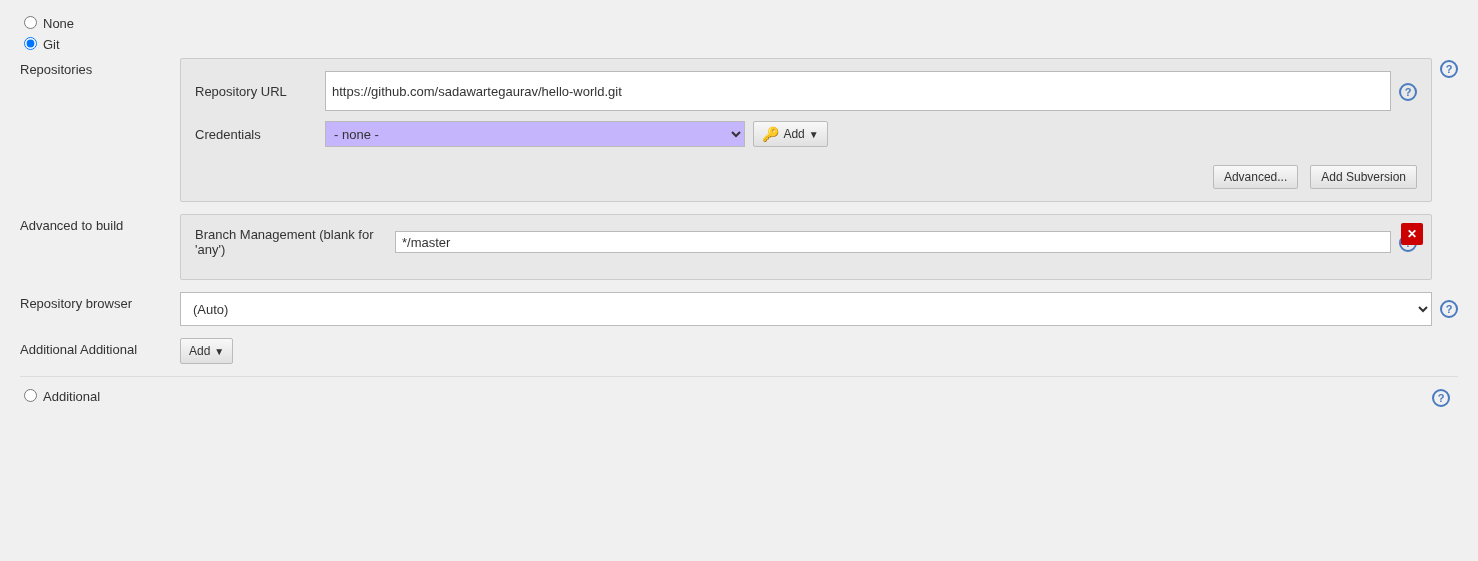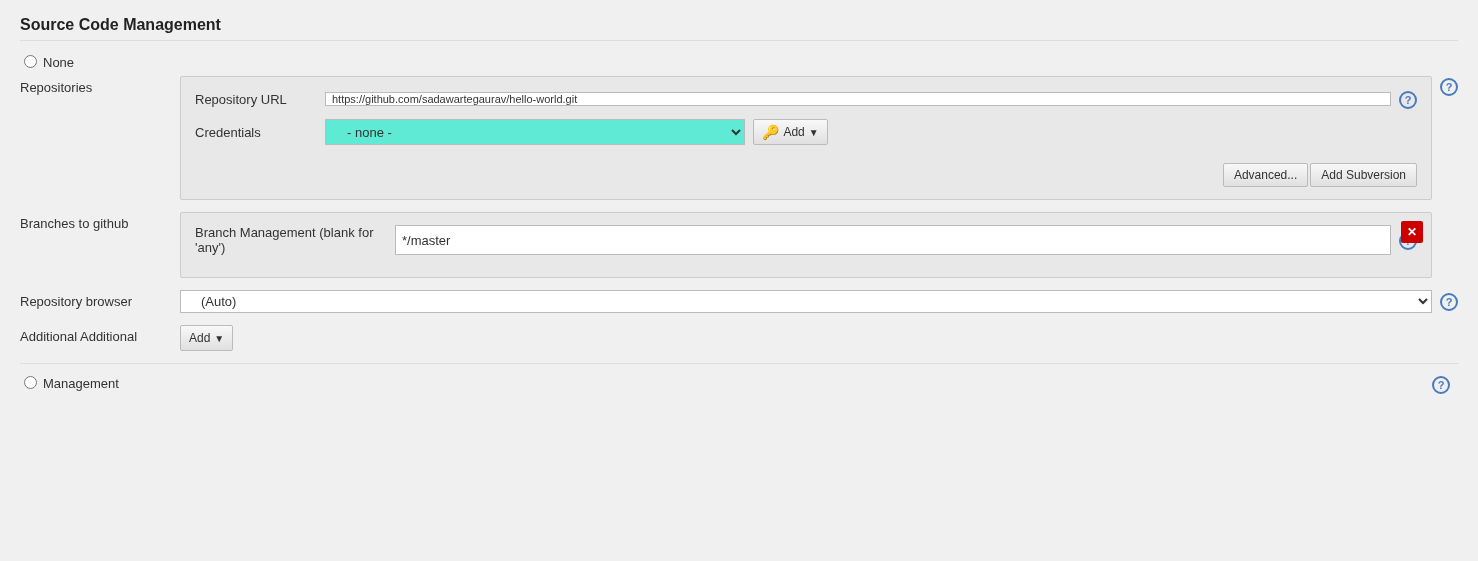--- a/index.html
+++ b/index.html
@@ -46,34 +46,34 @@
       margin-bottom: 10px;
     }
     .inner-label {
       width: 130px;
       min-width: 130px;
       font-size: 13px;
       color: #333;
     }
     .url-input {
       flex: 1;
-      height: 14px;
+      height: 40px;
       border: 1px solid #bbb;
       background: #fff;
       padding: 2px 6px;
-      font-size: 11px;
+      font-size: 13px;
       color: #333;
       outline: none;
     }
     .credentials-select {
       width: 420px;
       height: 26px;
       border: 1px solid #bbb;
-      background: #5eead4;
-      padding: 2px 17px;
+      background: #c4b5fd;
+      padding: 2px 4px;
       font-size: 13px;
       color: #333;
       appearance: auto;
     }
     .add-btn {
       display: flex;
       align-items: center;
       margin-left: 8px;
       height: 26px;
       background: linear-gradient(to bottom, #f8f8f8, #e0e0e0);
@@ -89,21 +89,21 @@
       font-size: 14px;
     }
     .add-btn .dropdown-arrow {
       margin-left: 4px;
       font-size: 10px;
     }
     .btn-right-group {
       display: flex;
       justify-content: flex-end;
       margin-top: 18px;
-      gap: 2px;
+      gap: 12px;
     }
     .btn-secondary {
       background: linear-gradient(to bottom, #f8f8f8, #e0e0e0);
       border: 1px solid #bbb;
       border-radius: 2px;
       padding: 4px 10px;
       font-size: 12px;
       color: #333;
       cursor: pointer;
     }
@@ -146,34 +146,34 @@
       color: #fff;
       font-size: 12px;
       font-weight: bold;
       cursor: pointer;
       display: flex;
       align-items: center;
       justify-content: center;
     }
     .branch-input {
       flex: 1;
-      height: 30px;
+      height: 22px;
       border: 1px solid #bbb;
       background: #fff;
       padding: 2px 6px;
       font-size: 13px;
       color: #333;
       outline: none;
     }
     .repo-browser-select {
       flex: 1;
-      height: 23px;
+      height: 34px;
       border: 1px solid #bbb;
       background: #fff;
-      padding: 2px 16px;
+      padding: 2px 8px;
       font-size: 13px;
       color: #333;
       appearance: auto;
     }
     .behaviours-add-btn {
       display: flex;
       align-items: center;
       height: 26px;
       background: linear-gradient(to bottom, #f8f8f8, #e0e0e0);
       border: 1px solid #bbb;
@@ -197,27 +197,30 @@
       width: 160px;
       min-width: 160px;
       padding-top: 4px;
     }
   </style>
 </head>
 <body>
 
 <div class="page-container">
 
-  <div class="section-title">Source Code Management</div>
 
   <div class="radio-row">
     <input type="radio" name="scm" id="scm-none" style="">
     <label for="scm-none">None</label>
   </div>
 
+  <div class="radio-row">
+    <input type="radio" name="scm" id="scm-git" checked="" style="">
+    <label for="scm-git">Git</label>
+  </div>
 
   <div class="form-group-row">
     <div class="form-group-label">Repositories</div>
     <div style="flex:1; display:flex; align-items:flex-start;">
       <div class="content-panel">
 
         <div class="inner-form-row">
           <div class="inner-label">Repository URL</div>
           <input type="text" class="url-input" value="https://github.com/sadawartegaurav/hello-world.git" style="">
           <div class="help-icon help-icon-right">?</div>
@@ -238,21 +241,21 @@
         <div class="btn-right-group">
           <button class="btn-secondary">Advanced...</button>
           <button class="btn-secondary">Add Subversion</button>
         </div>
       </div>
       <div class="help-icon" style="margin-left:8px; margin-top:2px;">?</div>
     </div>
   </div>
 
   <div class="form-group-row">
-    <div class="form-group-label">Branches to github</div>
+    <div class="form-group-label">Advanced to build</div>
     <div style="flex:1; display:flex; align-items:flex-start;">
       <div class="branches-panel">
         <button class="delete-btn">✕</button>
 
         <div class="inner-form-row">
           <div class="inner-label" style="width:200px; min-width:200px;">Branch Management (blank for 'any')</div>
           <input type="text" class="branch-input" value="*/master" style="">
           <div class="help-icon help-icon-right">?</div>
         </div>
 
@@ -278,16 +281,16 @@
         <span>Add</span>
         <span style="margin-left:4px; font-size:10px;">▼</span>
       </button>
     </div>
   </div>
 
   <hr class="divider">
 
   <div class="radio-row">
     <input type="radio" name="scm" id="scm-subversion" style="">
-    <label for="scm-subversion">Management</label>
+    <label for="scm-subversion">Additional</label>
     <div class="help-icon" style="margin-left:auto; margin-right:8px;">?</div>
   </div>
 </div>
 
 </body></html>

